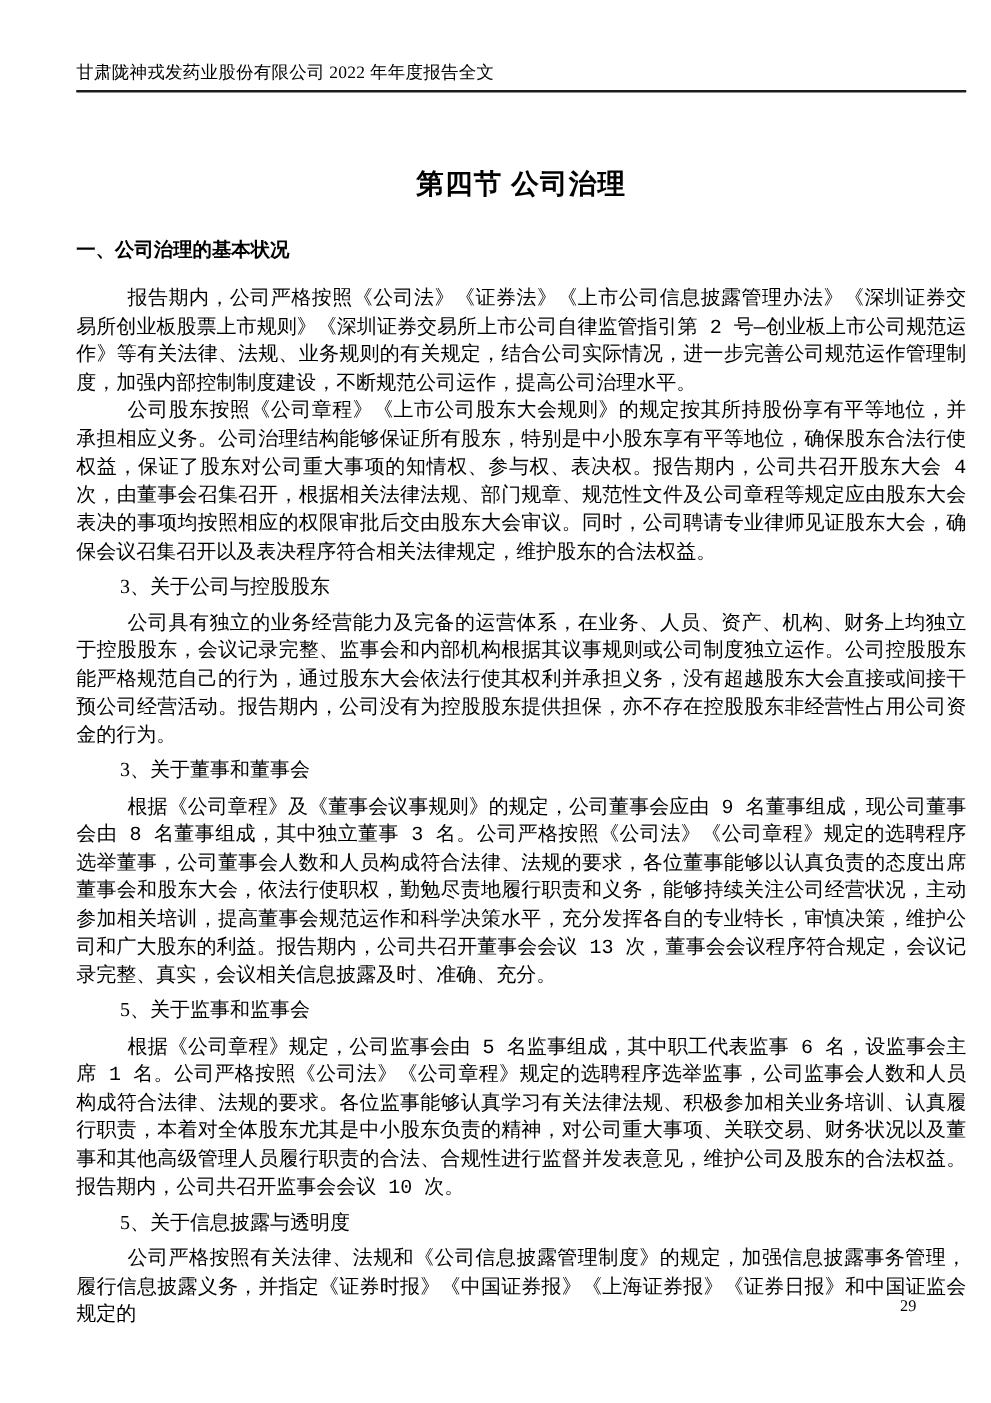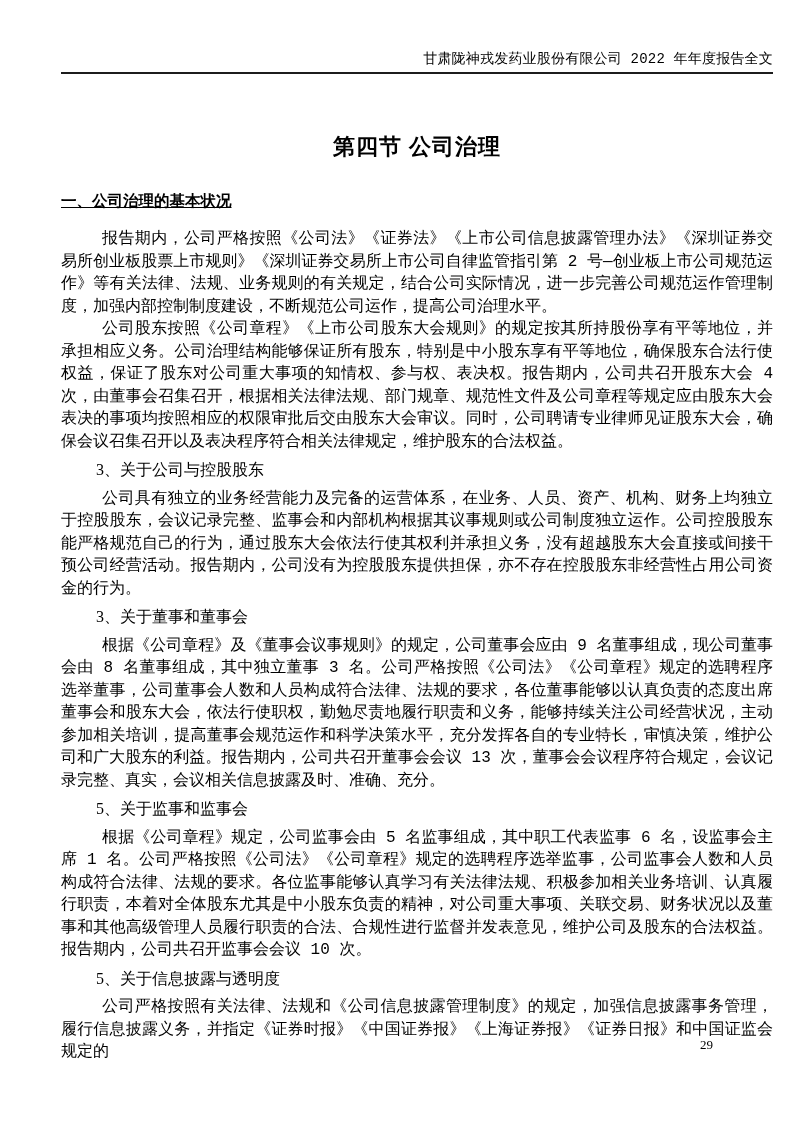--- a/index.html
+++ b/index.html
@@ -15,27 +15,26 @@
     background: #ffffff;
     color: #000000;
     font-family: "Liberation Serif", "DejaVu Serif", serif;
     overflow: hidden;
   }
   .page-header {
     position: absolute;
     top: 51px;
     left: 61px;
     right: 20px;
-    text-align: right;
+    text-align: left;
     font-size: 14px;
     line-height: 16px;
     padding-bottom: 5px;
     border-bottom: 2px solid #1c1c1c;
     letter-spacing: 0.2px;
-    font-family: Liberation Mono, monospace;
   }
   .content {
     position: absolute;
     top: 126px;
     left: 61px;
     right: 20px;
   }
   .doc-title {
     margin: 8px 0 0 0;
     text-align: center;
@@ -44,42 +43,41 @@
     font-size: 22px;
     line-height: 25px;
     letter-spacing: 1px;
   }
   .section-heading {
     margin: 33px 0 0 0;
     font-family: "Liberation Sans", "DejaVu Sans", sans-serif;
     font-weight: bold;
     font-size: 15.5px;
     line-height: 18px;
-    text-decoration: underline;
   }
   .doc-body {
     margin-top: 18px;
     font-size: 16px;
     line-height: 22.5px;
     text-align: justify;
   }
   .doc-body p {
     margin: 0;
   }
   .doc-body p.para {
     text-indent: 41px;
     font-family: Liberation Mono, monospace;
   }
   .doc-body p.sub-heading {
     text-indent: 35px;
     margin: 6px 0;
   }
   .page-number {
     position: absolute;
-    right: 80px;
+    right: 60px;
     bottom: 70px;
     font-size: 13px;
     line-height: 15px;
   }
 </style>
 </head>
 <body>
 
 <div class="page">
 

